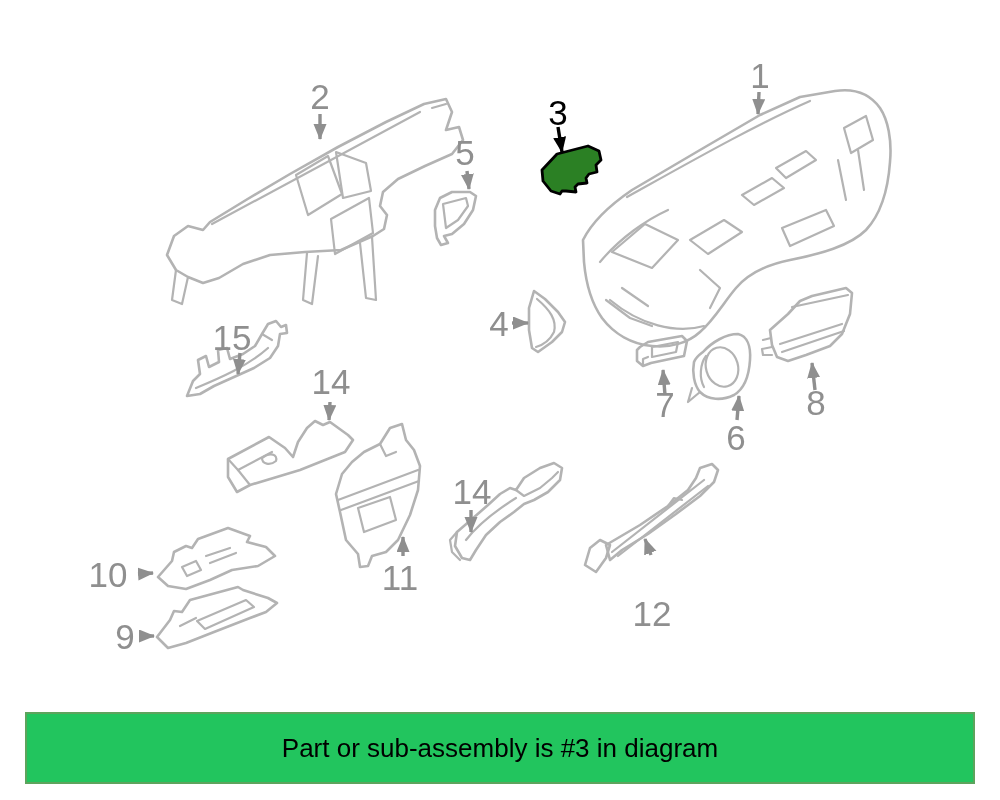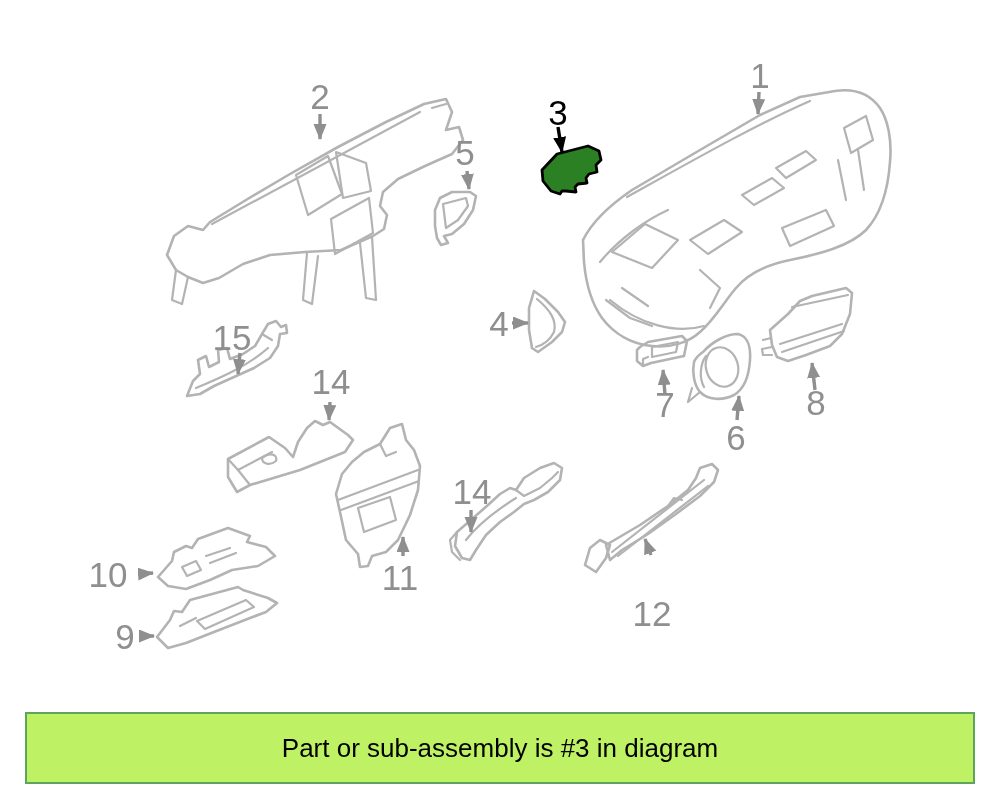--- a/index.html
+++ b/index.html
@@ -14,21 +14,21 @@
   .arrow{stroke:#8f8f8f;stroke-width:3.4;fill:none;}
   .arrow-highlight{stroke:#000000;stroke-width:3.4;fill:none;}
   .callout{
     position:absolute;transform:translate(-50%,-50%);
     font-size:35px;color:#8f8f8f;letter-spacing:0px;line-height:1;
     user-select:none;white-space:nowrap;
   }
   .callout.highlight{color:#000000;}
   .banner{
     position:absolute;left:25px;top:712px;width:950px;height:72px;
-    background:#bef264;border:2px solid #5da45d;box-sizing:border-box;
+    background:#22c55e;border:2px solid #5da45d;box-sizing:border-box;
     display:flex;flex-direction:column;justify-content:center;align-items:center;
   }
   .banner div{
     color:#000000;font-size:26px;line-height:32px;text-align:center;width:100%;
   }
 </style>
 </head>
 <body>
 
 <div class="stage">

